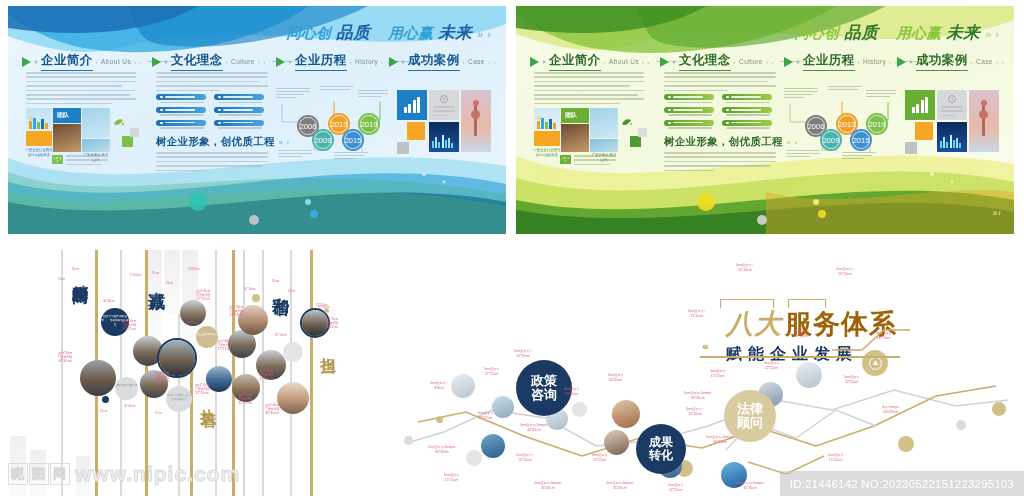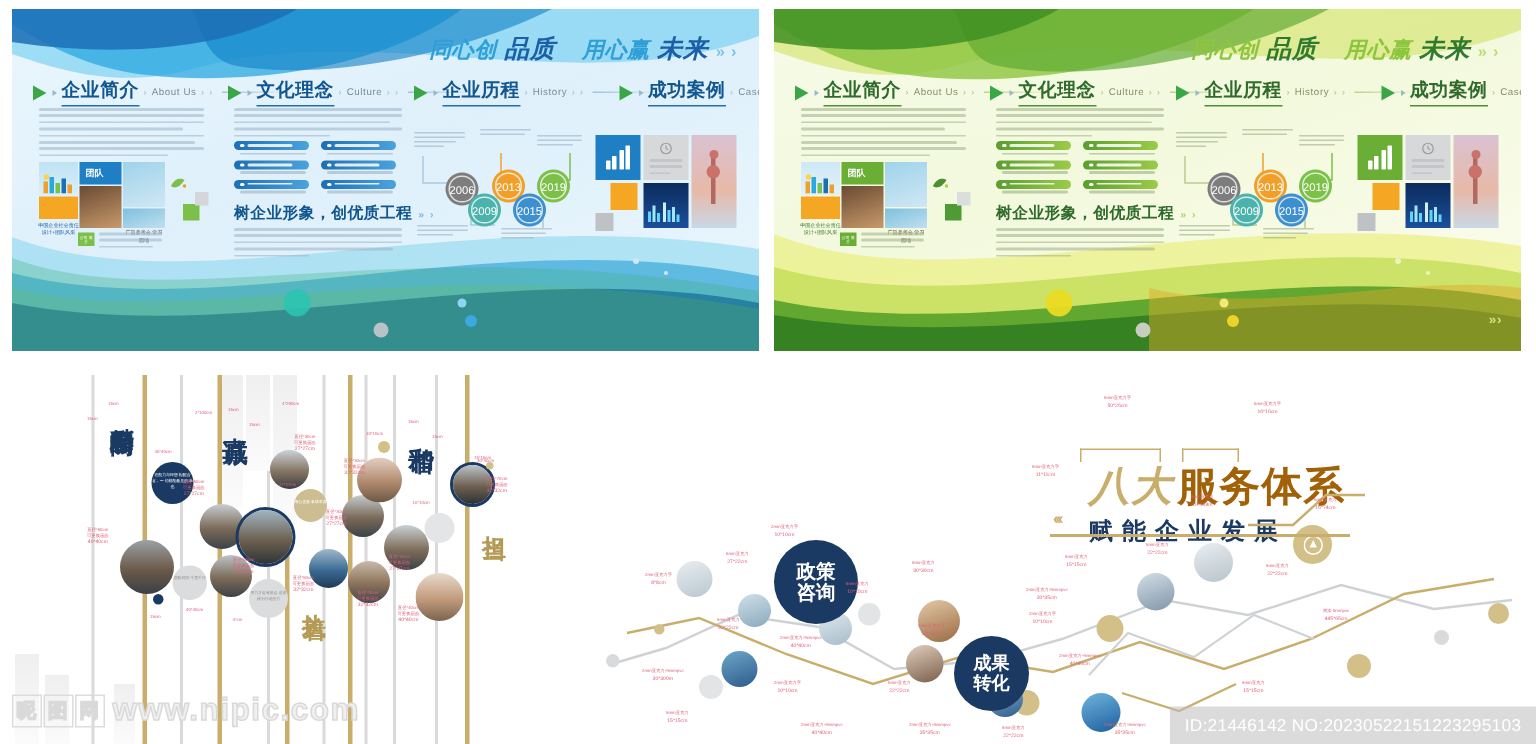--- a/index.html
+++ b/index.html
@@ -40,21 +40,21 @@
   .ch-en { font-size:6.5px; letter-spacing:.4px; }
   .ch-ar { font-size:6px; letter-spacing:.5px; }
   .ch-rule { height:1px; width:46px; margin-left:3px; }
   .blue .ch-cn { color:#11568f; } .blue .ch-en { color:#7e8b95; } .blue .ch-ar{color:#9ab6c9;}
   .blue .ch-rule { background:linear-gradient(90deg,#9cc4dd,rgba(156,196,221,0)); }
   .blue .ch-cn-ul { border-bottom:1.5px solid #1f6fae; padding-bottom:1px; }
   .green .ch-cn { color:#2f6b2a; } .green .ch-en { color:#85906a; } .green .ch-ar{color:#a9bb7f;}
   .green .ch-rule { background:linear-gradient(90deg,#bcd38a,rgba(188,211,138,0)); }
   .green .ch-cn-ul { border-bottom:1.5px solid #4e8f33; padding-bottom:1px; }
 
-  .c1 { left:14px; } .c2 { left:144px; } .c3 { left:268px; } .c4 { left:405px; }
+  .c1 { left:14px; } .c2 { left:144px; } .c3 { left:268px; } .c4 { left:381px; }
 
   
   .para { position:absolute; }
   .tline { height:1.6px; margin-bottom:2.8px; border-radius:1px; }
   .blue .tline { background:#9bb3c4; opacity:.55; }
   .green .tline { background:#9fae87; opacity:.55; }
 
   
   .collage { position:absolute; left:18px; top:102px; width:86px; height:56px; }
   .cell { position:absolute; }
@@ -863,20 +863,24 @@
         </svg>
       </div>
 
     <div class="scircle navy" style="left:120px;top:110px;width:56px;height:56px;font-size:13px;">
       <span>政策</span>
       <span>咨询</span>
       </div>
     <div class="scircle navy" style="left:240px;top:174px;width:50px;height:50px;font-size:12px;">
       <span>成果</span>
       <span>转化</span>
+      </div>
+    <div class="scircle gold" style="left:328px;top:140px;width:52px;height:52px;font-size:13px;">
+      <span>法律</span>
+      <span>顾问</span>
       </div>
 
     <div style="position:absolute;left:330px;top:56px;">
       <div class="bracket" style="left:-6px;top:-7px;width:54px;height:9px;border-bottom:none;"></div>
       <div class="bracket" style="left:62px;top:-7px;width:38px;height:9px;border-bottom:none;"></div>
       <div class="bt1">
         <span class="a">八大</span>
         <span class="b">服务体系</span>
       </div>
       <div class="bt2">赋能企业发展</div>

